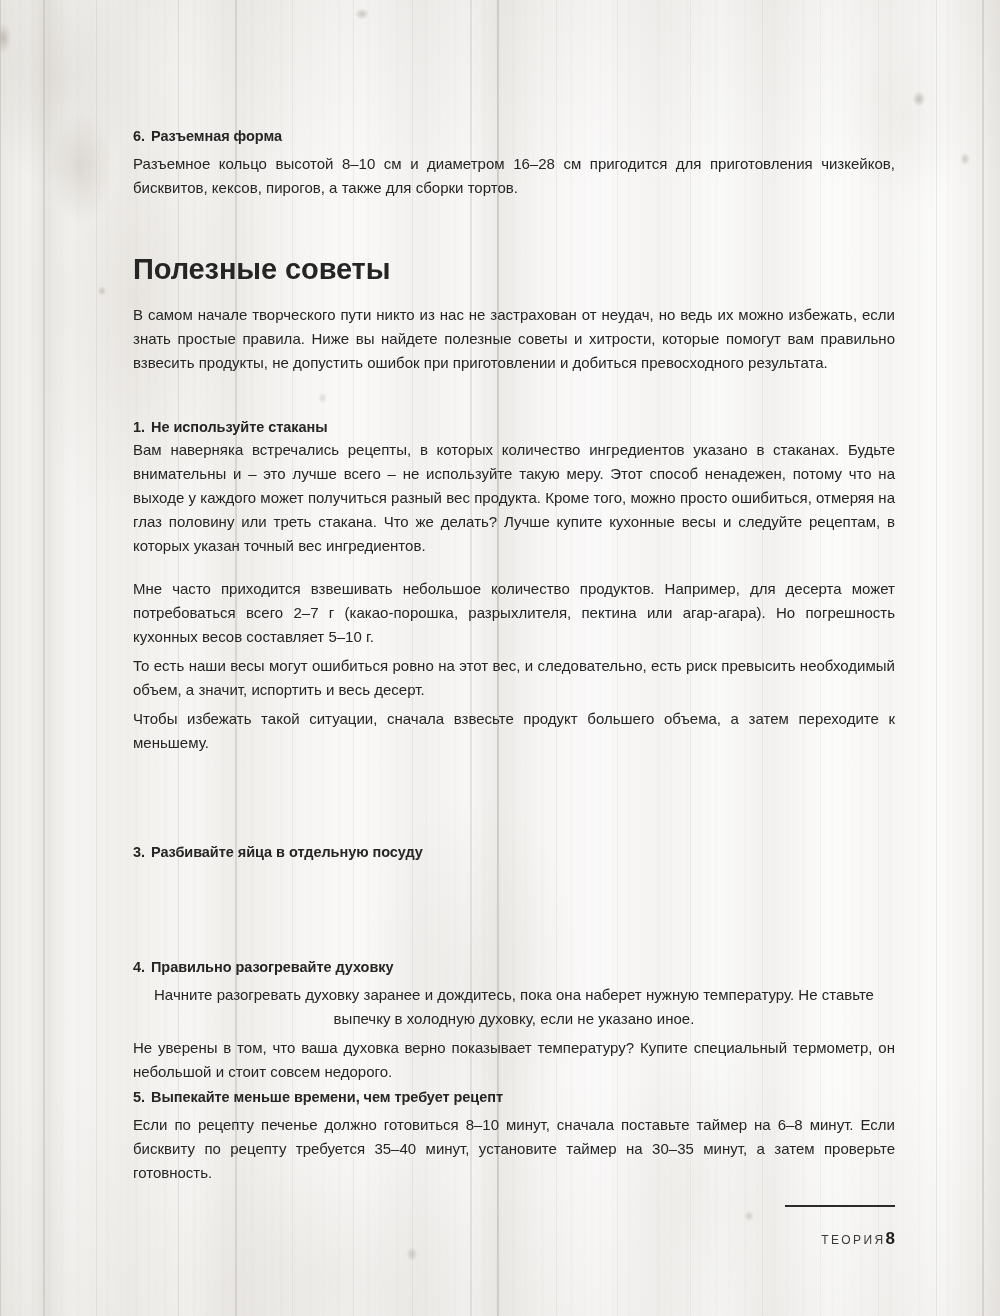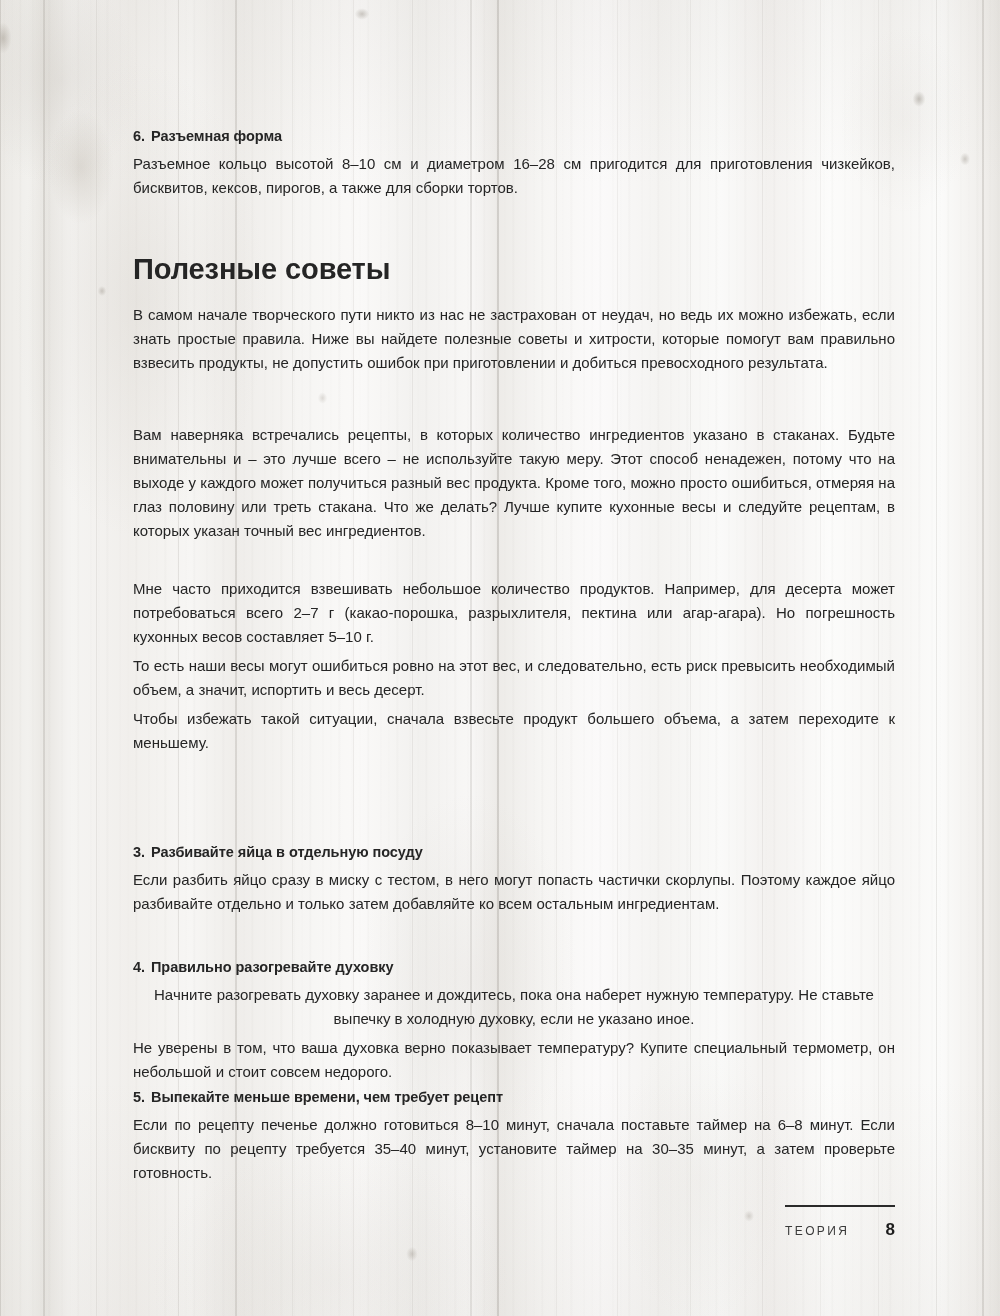--- a/index.html
+++ b/index.html
@@ -190,21 +190,21 @@
   .block { position: absolute; left: 0; width: 762px; }
 
   #block-tip6        { top: 127px; }
   #block-tip6 .body-text { margin-top: 5px; }
 
   #block-section     { top: 253px; }
 
   #block-intro       { top: 303px; }
 
   #block-tip1        { top: 418px; }
-  #block-tip1 .body-text { margin-top: 5px; }
+  #block-tip1 .body-text { }
 
   #block-tip2        { top: 572px; }
   #block-tip2 .body-text { margin-top: 5px; }
 
   #block-tip3        { top: 843px; }
   #block-tip3 .body-text { margin-top: 5px; }
 
   #block-tip4        { top: 958px; }
   #block-tip4 .body-text { margin-top: 5px; }
 
@@ -219,22 +219,22 @@
     width: 110px;
   }
   .footer-rule {
     width: 110px;
     height: 1.5px;
     background: #2a2a2a;
   }
   .footer-row {
     display: flex;
     align-items: baseline;
-    justify-content: space-between;
-    margin-top: 13px;
+    justify-content: flex-end;
+    margin-top: 22px;
   }
   .footer-label {
     font-size: 12px;
     letter-spacing: 2.4px;
     color: #3a3a3a;
   }
   .footer-page {
     font-size: 17px;
     font-weight: bold;
     color: #1d1d1d;
@@ -269,32 +269,32 @@
 
     <div class="block" id="block-section">
       <h1 class="section-title">Полезные советы</h1>
     </div>
 
     <div class="block" id="block-intro">
       <p class="body-text">В самом начале творческого пути никто из нас не застрахован от неудач, но ведь их можно избежать, если знать простые правила. Ниже вы найдете полезные советы и хитрости, которые помогут вам правильно взвесить продукты, не допустить ошибок при приготовлении и добиться превосходного результата.</p>
     </div>
 
     <div class="block" id="block-tip1">
+      <p class="tip-number-heading"><span class="num">1.</span><span>Не используйте стаканы</span></p>
       <p class="body-text">Вам наверняка встречались рецепты, в которых количество ингредиентов указано в стаканах. Будьте внимательны и – это лучше всего – не используйте такую меру. Этот способ ненадежен, потому что на выходе у каждого может получиться разный вес продукта. Кроме того, можно просто ошибиться, отмеряя на глаз половину или треть стакана. Что же делать? Лучше купите кухонные весы и следуйте рецептам, в которых указан точный вес ингредиентов.</p>
     </div>
 
     <div class="block" id="block-tip2">
       <p class="body-text">Мне часто приходится взвешивать небольшое количество продуктов. Например, для десерта может потребоваться всего 2–7 г (какао-порошка, разрыхлителя, пектина или агар-агара). Но погрешность кухонных весов составляет 5–10 г.</p>
       <p class="body-text">То есть наши весы могут ошибиться ровно на этот вес, и следовательно, есть риск превысить необходимый объем, а значит, испортить и весь десерт.</p>
       <p class="body-text">Чтобы избежать такой ситуации, сначала взвесьте продукт большего объема, а затем переходите к меньшему.</p>
     </div>
 
     <div class="block" id="block-tip3">
       <p class="tip-number-heading"><span class="num">3.</span><span>Разбивайте яйца в отдельную посуду</span></p>
-      <p class="body-text">Если разбить яйцо сразу в миску с тестом, в него могут попасть частички скорлупы. Поэтому каждое яйцо разбивайте отдельно и только затем добавляйте ко всем остальным ингредиентам.</p>
     </div>
 
     <div class="block" id="block-tip4">
       <p class="tip-number-heading"><span class="num">4.</span><span>Правильно разогревайте духовку</span></p>
       <p class="body-text no-justify">Начните разогревать духовку заранее и дождитесь, пока она наберет нужную температуру. Не ставьте выпечку в холодную духовку, если не указано иное.</p>
       <p class="body-text">Не уверены в том, что ваша духовка верно показывает температуру? Купите специальный термометр, он небольшой и стоит совсем недорого.</p>
     </div>
 
     <div class="block" id="block-tip5">
       <p class="tip-number-heading"><span class="num">5.</span><span>Выпекайте меньше времени, чем требует рецепт</span></p>

